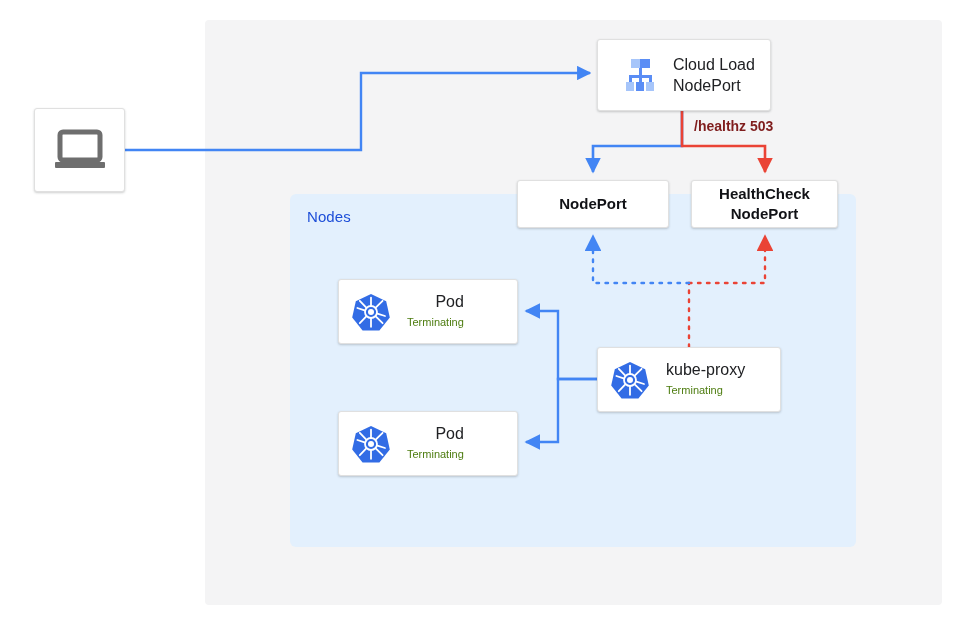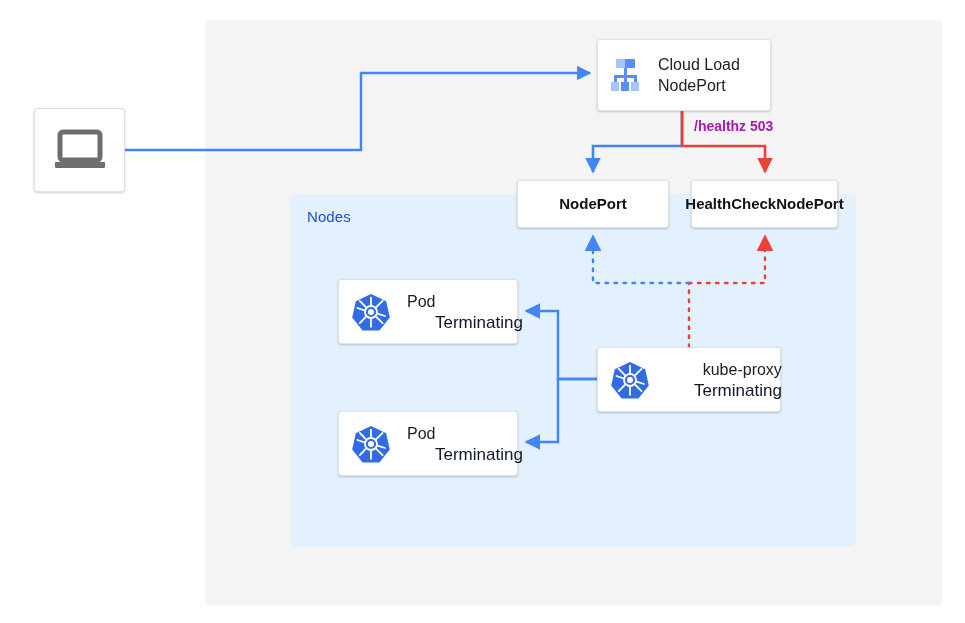--- a/index.html
+++ b/index.html
@@ -56,57 +56,56 @@
     justify-content: center;
   }
   .card-text { display: flex; flex-direction: column; }
   .title-line {
     font-size: 16px;
     color: #202124;
     line-height: 21px;
     white-space: nowrap;
   }
   .sub-line {
-    font-size: 17px;
-    color: #0f172a;
+    font-size: 11px;
+    color: #4d7c0f;
     line-height: 21px;
     white-space: nowrap;
-    margin-left: 28px;
   }
   .bold-label {
     font-size: 15px;
     font-weight: bold;
     color: #111216;
     line-height: 20px;
     white-space: nowrap;
   }
   
   #client-card  { left: 34px;  top: 108px; width: 91px;  height: 84px;
                   justify-content: center; }
   #clb-card     { left: 597px; top: 39px;  width: 174px; height: 72px;
-                  padding-left: 6px; }
+                  padding-left: 21px; }
   #clb-card .card-text { margin-left: 12px; }
   #nodeport-card      { left: 517px; top: 180px; width: 152px; height: 48px; }
   #healthcheck-card   { left: 691px; top: 180px; width: 147px; height: 48px;
-                        flex-direction: row; justify-content: center; }
+                        flex-direction: column; justify-content: center; }
   #pod-card-1   { left: 338px; top: 279px; width: 180px; height: 65px;
                   padding-left: 12px; }
   #pod-card-2   { left: 338px; top: 411px; width: 180px; height: 65px;
                   padding-left: 12px; }
-  .pod-text     { margin-left: 16px; }
+  .pod-text     { margin-left: 16px; align-items: flex-end; }
   #kubeproxy-card { left: 597px; top: 347px; width: 184px; height: 65px;
                     padding-left: 12px; }
-  #kubeproxy-card .card-text { margin-left: 16px; align-items: flex-end; }
+  #kubeproxy-card .card-text { margin-left: 16px; }
   
   .healthz-label {
     position: absolute;
     left: 694px; top: 118px;
     font-size: 14px;
     font-weight: bold;
-    color: #a21caf;
+    color: #7f1d1d;
     white-space: nowrap;
   }
   
   #wires {
     position: absolute;
     left: 0; top: 0;
     width: 965px; height: 623px;
     pointer-events: none;
   }
 </style>

